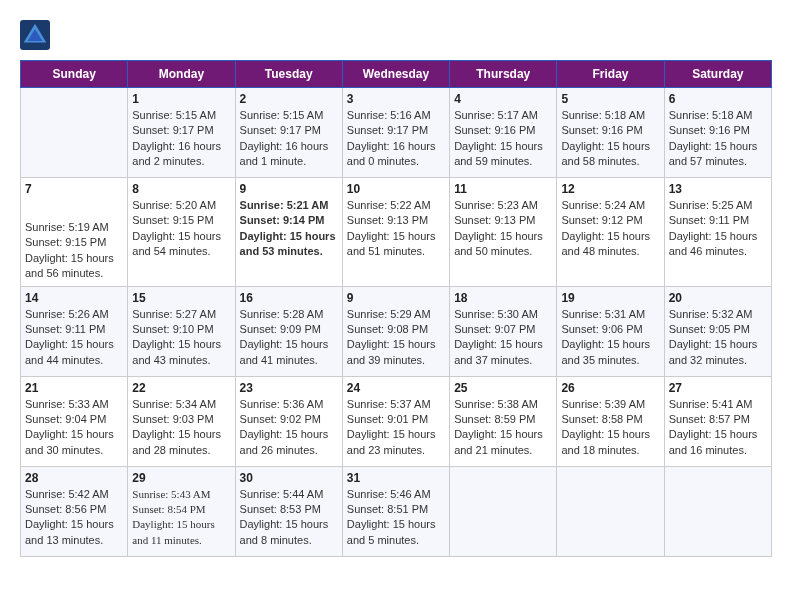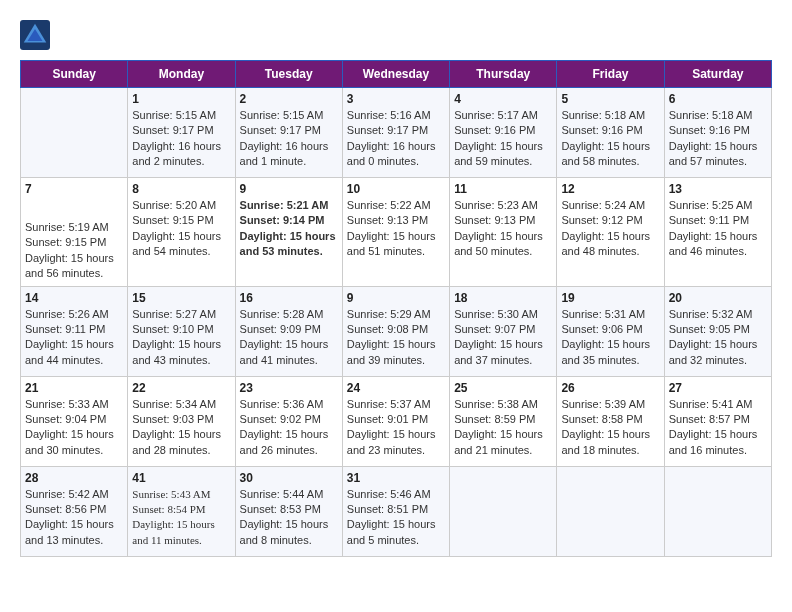--- a/index.html
+++ b/index.html
@@ -311,21 +311,21 @@
       </tr>
       <tr>
         <td>
           <div class="day-num">28</div>
           <div class="day-info" style="white-space: pre-line;">Sunrise: 5:42 AM
 Sunset: 8:56 PM
 Daylight: 15 hours
 and 13 minutes.</div>
         </td>
         <td>
-          <div class="day-num">41</div>
+          <div class="day-num">29</div>
           <div class="day-info" style="white-space: pre-line; font-family: Liberation Serif, serif;">Sunrise: 5:43 AM
 Sunset: 8:54 PM
 Daylight: 15 hours
 and 11 minutes.</div>
         </td>
         <td>
           <div class="day-num">30</div>
           <div class="day-info" style="white-space: pre-line;">Sunrise: 5:44 AM
 Sunset: 8:53 PM
 Daylight: 15 hours

